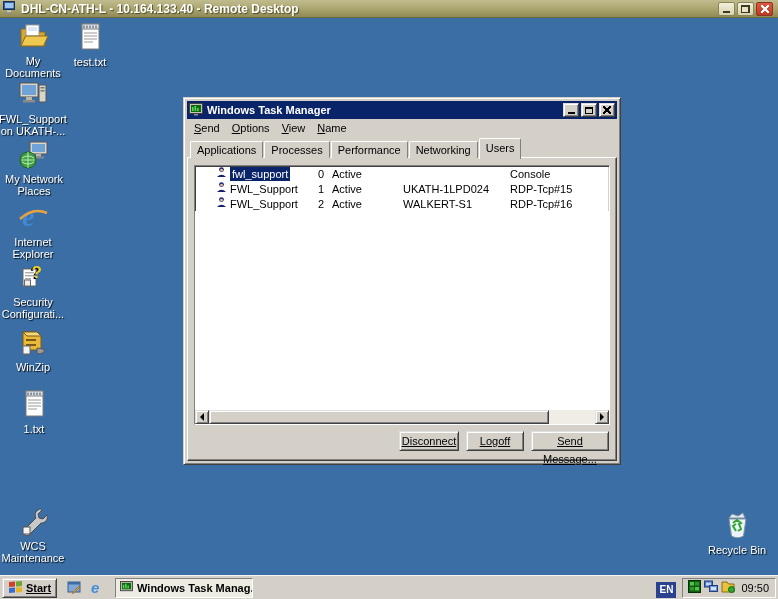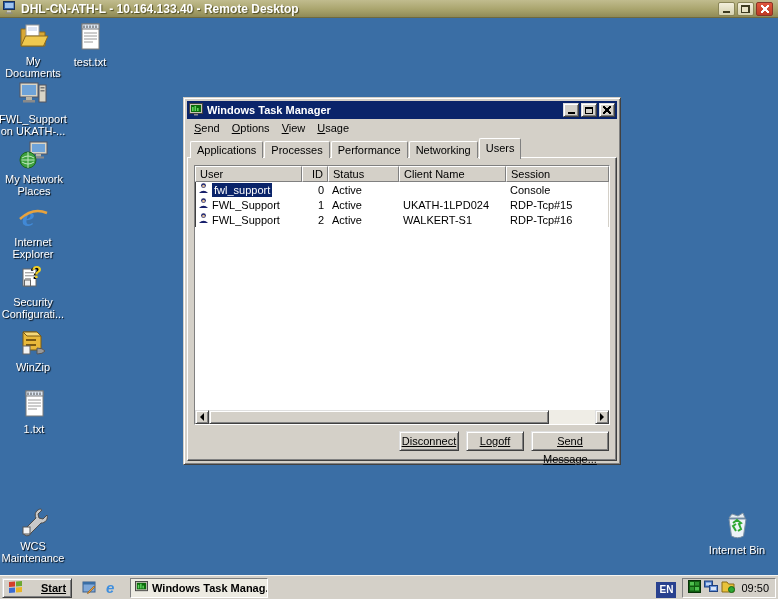--- a/index.html
+++ b/index.html
@@ -61,42 +61,42 @@
     margin-top:-1px; padding:7px 6px 9px 6px; display:flex; flex-direction:column; }
   .list { flex:1; background:#fff; display:flex; flex-direction:column; overflow:hidden; }
   .lgrid { display:grid; grid-template-columns:107px 26px 71px 107px 1fr; }
   .lhead { flex:0 0 16px; background:#D4D0C8; }
   .hcell { border:1px solid; border-color:#FFFFFF #808080 #808080 #FFFFFF; background:#D4D0C8;
     padding:1px 4px; white-space:nowrap; overflow:hidden; }
   .hcell.r { text-align:right; }
   .lrow { flex:0 0 14px; align-items:center; }
   .cell { padding:0 4px; white-space:nowrap; overflow:hidden; line-height:14px;}
   .cell.r { text-align:right; }
-  .ucell { display:flex; align-items:center; gap:3px; padding-left:3px; }
+  .ucell { display:flex; align-items:center; gap:3px; padding-left:3px;margin-left:18px; }
   .sel { background:#0A246A; color:#fff; padding:0 2px; }
   .lfill { flex:1; background:#fff; }
   .hscroll { flex:0 0 14px; display:flex; background:#EFEDE6; }
   .sarrow { width:14px; height:14px; display:flex; align-items:center; justify-content:center; flex:0 0 14px;}
   .tri-l { width:0; height:0; border:4px solid transparent; border-right-color:#000; border-left:none; }
   .tri-r { width:0; height:0; border:4px solid transparent; border-left-color:#000; border-right:none; }
   .sthumb { width:340px; height:14px; }
   .strack { flex:1; }
   .btnrow { flex:0 0 20px; margin-top:6px; display:flex; justify-content:flex-end; gap:7px; padding-right:1px;}
   .btn95 { display:inline-block; height:20px; line-height:18px; text-align:center; font-size:11px; }
   .statusbar { flex:0 0 16px; margin-top:3px; display:flex; gap:2px; }
   .scell { padding:1px 4px; line-height:13px; white-space:nowrap; overflow:hidden;}
   .grip { position:relative; }
   .grip::after { content:""; position:absolute; right:1px; bottom:1px; width:11px; height:11px;
     background:repeating-linear-gradient(135deg, transparent 0 2px, #fff 2px 3px, #808080 3px 4.5px);
     clip-path:polygon(100% 0, 100% 100%, 0 100%); }
 
   
   .taskbar { position:absolute; left:0; bottom:0; width:778px; height:24px; background:#D4D0C8;
     border-top:1px solid #F6F5F1; display:flex; align-items:center; padding:0 2px; }
-  .startbtn { height:20px; display:flex; align-items:center; gap:18px; padding:0 5px; font-weight:bold; }
+  .startbtn { height:20px; display:flex; align-items:center; gap:3px; padding:0 5px; font-weight:bold; }
   .ql { display:flex; gap:5px; margin-left:9px; align-items:center; }
   .qlicon { width:16px; height:16px; display:flex; align-items:center; justify-content:center; }
   .taskbtn { height:20px; width:138px; margin-left:12px; display:flex; align-items:center; gap:4px; padding:0 4px;
     background:#EDEBE2; border:1px solid; border-color:#808080 #FFFFFF #FFFFFF #808080; font-weight:bold;
     white-space:nowrap; overflow:hidden; }
   .trayarea { margin-left:auto; display:flex; align-items:flex-end; gap:6px; }
   .lang { width:20px; height:16px; background:#29418F; color:#fff; font-weight:bold; font-size:10px;
     display:flex; align-items:center; justify-content:center; }
   .tray { height:20px; display:flex; align-items:center; gap:3px; padding:0 6px 0 5px; }
   .clock { margin-left:3px; }
@@ -270,21 +270,21 @@
     </div>
 
     <div class="dicon" style="left:701px; top:491px;">
       <span class="ic">
         <svg width="32" height="32" viewBox="0 0 32 32">
             <path d="M8 9 l3 -4 6 2 5 -3 2 5 z" fill="#E4ECF2" stroke="#7E92A5"></path>
             <path d="M8 10 h17 l-2.5 17 q-6 3.5 -12 0 z" fill="#EDF3F8" stroke="#7E92A5"></path>
             <path d="M12 14 l4 -3 4 3 -2 1 2 5 -3 2 m-2 0 l-3 -5 3 -2" fill="none" stroke="#2FA832" stroke-width="2"></path>
           </svg>
       </span>
-      <span class="lbl">Internet Bin</span>
+      <span class="lbl">Recycle Bin</span>
     </div>
 
     <div class="window">
 
       <div class="tbar">
         <span>
           <svg width="14" height="13" viewBox="0 0 14 13">
               <rect x="0.5" y="0.5" width="13" height="10" fill="#C8C4B8" stroke="#404040"></rect>
               <rect x="2" y="2" width="10" height="7" fill="#0B6B0B"></rect>
               <rect x="3" y="4" width="1.6" height="4" fill="#5FD35F"></rect>
@@ -302,41 +302,34 @@
           </span>
         <span class="wbtn raised">
             <i class="g-x dark"></i>
           </span>
       </div>
 
       <div class="menubar">
         <span class="menu-item fl">Send</span>
         <span class="menu-item fl">Options</span>
         <span class="menu-item fl">View</span>
-        <span class="menu-item fl">Usage</span>
+        <span class="menu-item fl">Name</span>
       </div>
 
       <div class="tabstrip">
         <span class="tab">Applications</span>
         <span class="tab">Processes</span>
         <span class="tab">Performance</span>
         <span class="tab">Networking</span>
         <span class="tab active">Users</span>
       </div>
 
       <div class="page">
         <div class="list sunken">
 
-          <div class="lgrid lhead">
-            <span class="hcell">User</span>
-            <span class="hcell r">ID</span>
-            <span class="hcell">Status</span>
-            <span class="hcell">Client Name</span>
-            <span class="hcell">Session</span>
-          </div>
 
           <div class="lgrid lrow">
             <span class="cell ucell">
                 <span><svg width="11" height="12" viewBox="0 0 12 12">
                     <circle cx="6" cy="3.4" r="2.6" fill="#18206C"></circle>
                     <circle cx="6" cy="3.9" r="1.5" fill="#E8C49A"></circle>
                     <path d="M1 11.5 Q6 6.5 11 11.5 Z" fill="#18206C"></path>
                   </svg></span>
                 <span class="sel">fwl_support</span>
               </span>

